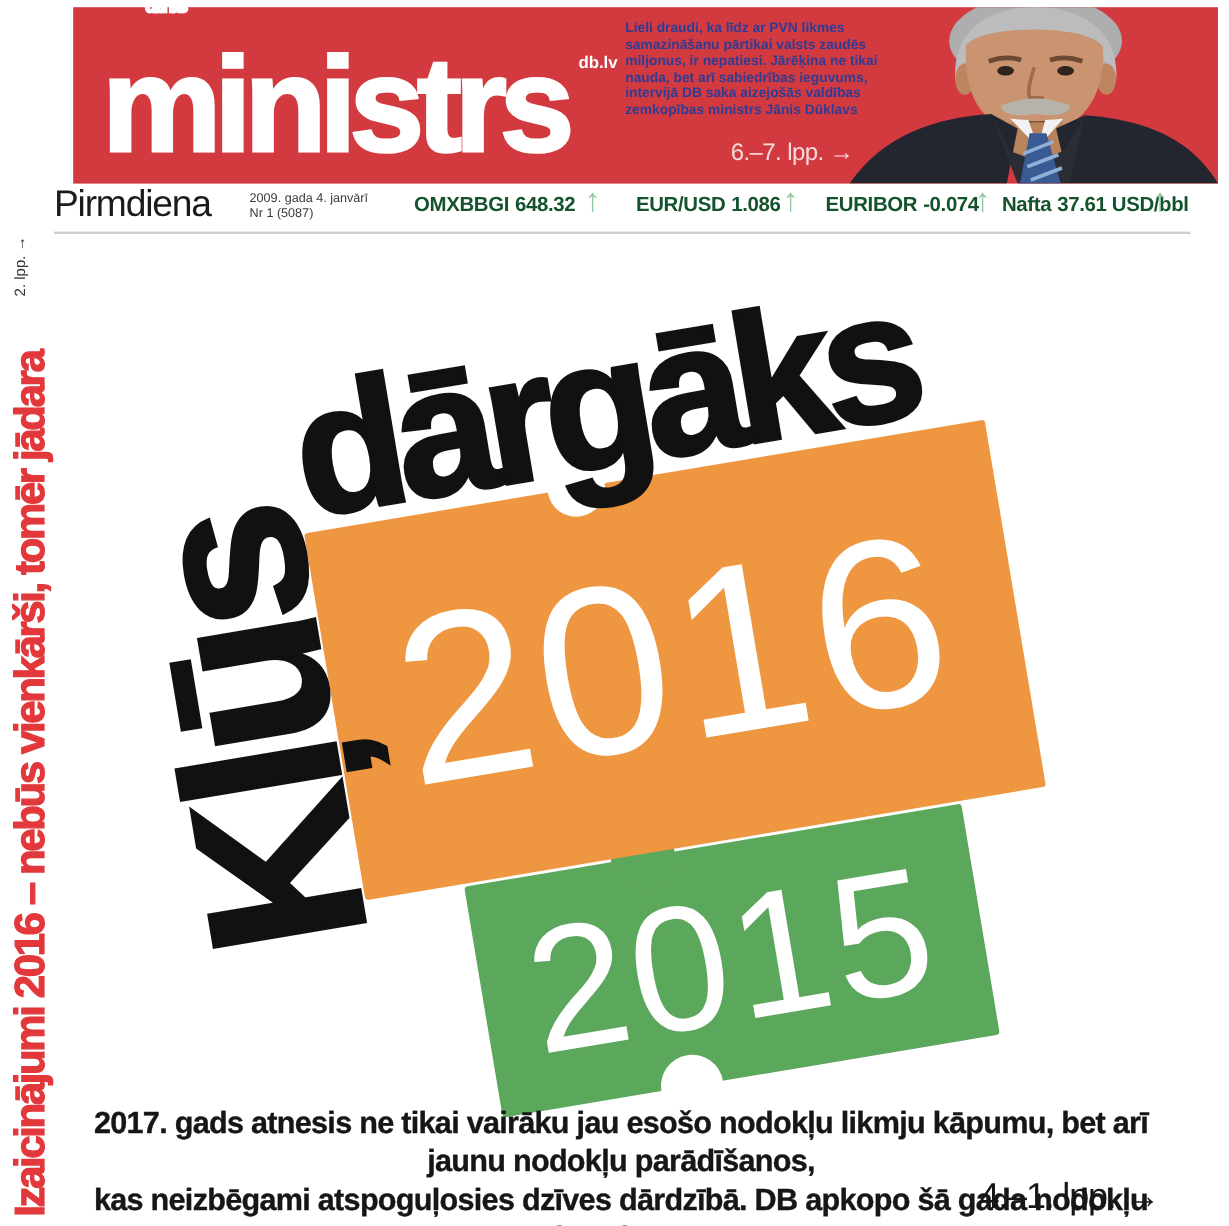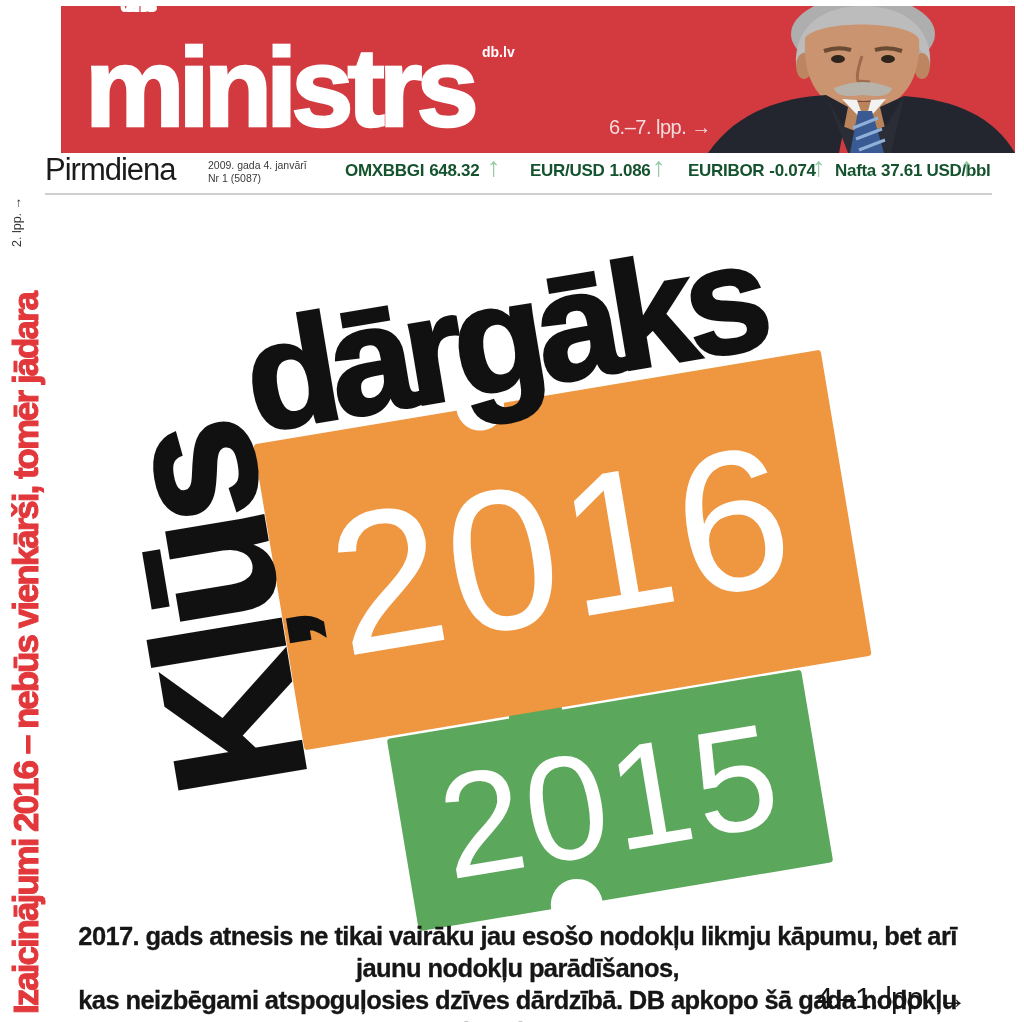--- a/index.html
+++ b/index.html
@@ -62,20 +62,21 @@
   .bottom-ref .arr{font-size:30px;}
 </style>
 </head>
 <body>
 
 <div class="banner">
   <div class="logo-dienas">dienas</div>
   <div class="logo-bizness">ministrs</div>
   <div class="logo-dblv">db.lv</div>
 
+  <div class="teaser">Lieli draudi, ka līdz ar PVN likmes samazināšanu pārtikai valsts zaudēs miljonus, ir nepatiesi. Jārēķina ne tikai nauda, bet arī sabiedrības ieguvums, intervijā DB saka aizejošās valdības zemkopības ministrs Jānis Dūklavs</div>
 
   <div class="teaser-ref">
     <span>6.–7. lpp.</span>
     <span class="arr">→</span>
   </div>
 
   <svg class="photo" viewBox="0 0 307 147">
 
     <ellipse cx="155" cy="28" rx="72" ry="38" fill="#aeaeae"></ellipse>
     <path d="M 88,60 C 86,20 115,0 155,0 C 196,0 226,22 222,62 L 210,40 L 100,40 Z" fill="#bcbcbc"></path>

